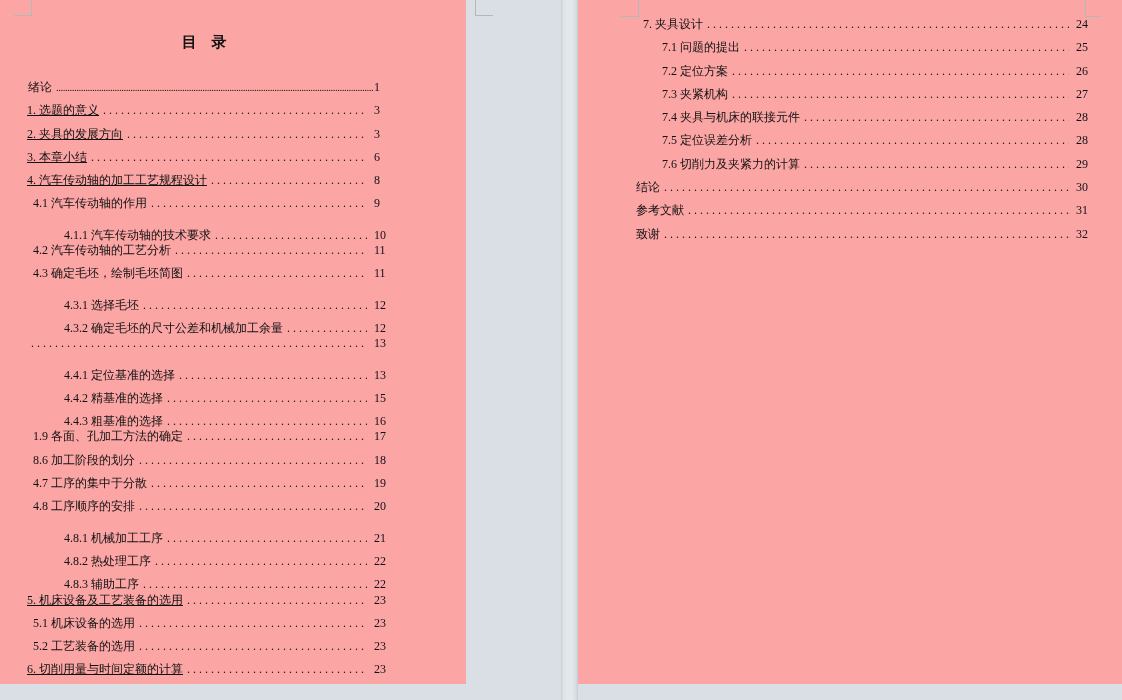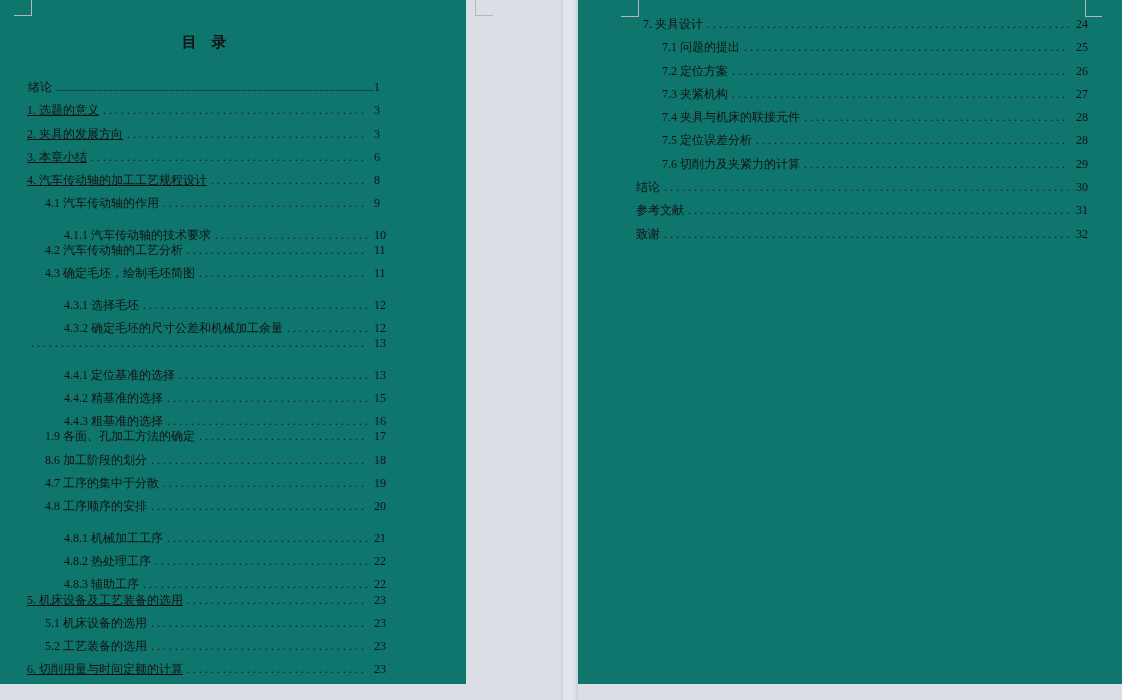--- a/index.html
+++ b/index.html
@@ -5,21 +5,21 @@
   html,body{margin:0;padding:0;}
   body{
     width:1122px;height:700px;overflow:hidden;
     background:#d9dfe4;
     font-family:"Liberation Serif","DejaVu Serif",serif;
     color:#1a1a1a;
     -webkit-font-smoothing:antialiased;
   }
   .canvas{position:relative;width:1122px;height:700px;}
 
-  .page{position:absolute;top:0;bottom:16px;background:#0f766e;}
+  .page{position:absolute;top:0;bottom:16px;background:#fca5a5;}
   .page-left{left:0;width:466px;}
   .page-gap{
     position:absolute;top:0;bottom:0;left:561px;width:17px;
     background:linear-gradient(to right,
       #c6ced5 0px,#dde3e8 2px,#e3e8ec 6px,#e3e8ec 11px,#d6dde3 15px,#c3ccd4 17px);
   }
   .page-right{left:578px;right:0;}
 
   
   .crop{position:absolute;border:0 solid #b3b8bb;}
@@ -41,21 +41,21 @@
   .page-right .toc-rows{top:13px;left:58px;right:32px;}
 
   .toc-row{
     display:flex;align-items:baseline;
     height:23.3px;line-height:23.3px;
     font-size:12px;white-space:nowrap;color:#111;
   }
   .toc-label{flex:0 0 auto;}
   .page-left  .lvl0 .toc-label{margin-left:1px;}
   .page-left  .lvl1 .toc-label{margin-left:0;text-decoration:underline;}
-  .page-left  .lvl2 .toc-label{margin-left:18px;}
+  .page-left  .lvl2 .toc-label{margin-left:6px;}
   .page-left  .lvl3 .toc-label{margin-left:37px;margin-top:8px;}
   .page-right .lvl0 .toc-label{margin-left:0;text-align:center;}
   .page-right .lvl1 .toc-label{margin-left:7px;}
   .page-right .lvl2 .toc-label{margin-left:26px;}
 
   .leader{
     flex:1 1 auto;overflow:hidden;white-space:nowrap;
     margin-left:4px;color:#1b1b1b;
   }
   .leader.dots{margin-right:7px;font-size:12px;}

